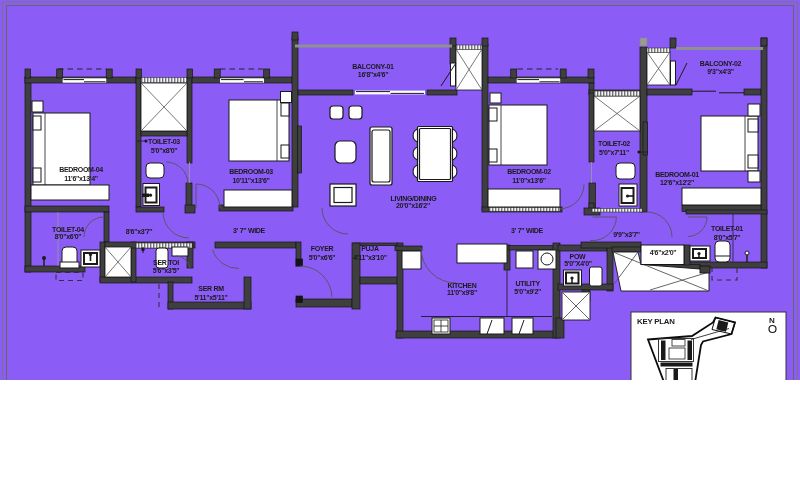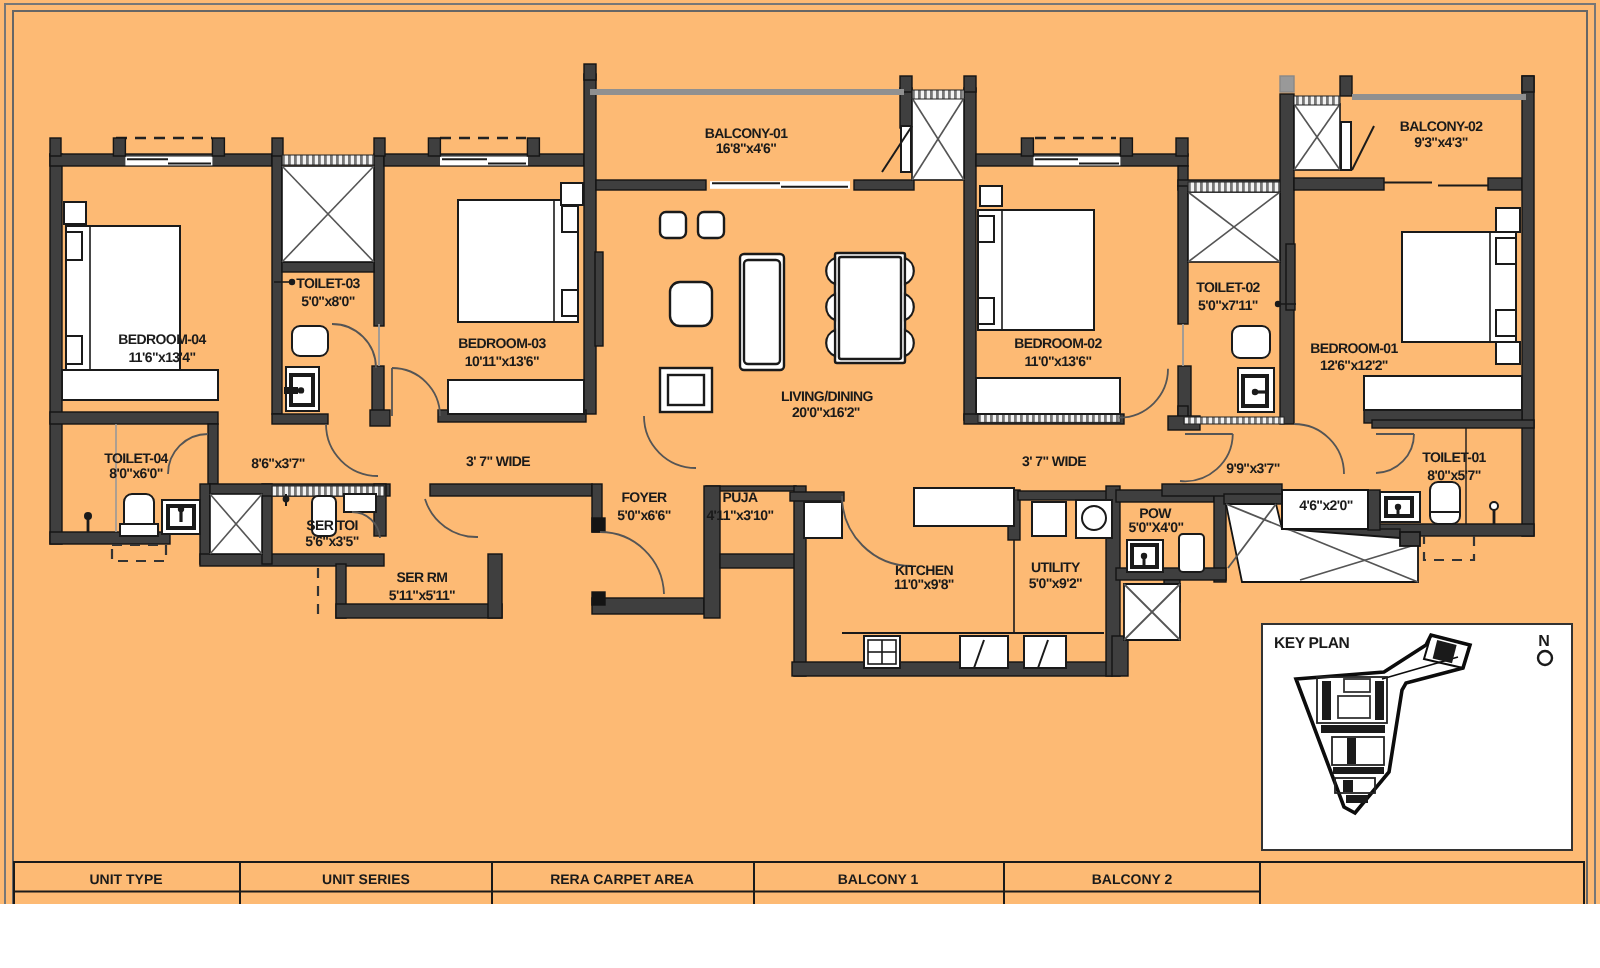--- a/index.html
+++ b/index.html
@@ -1,16 +1,16 @@
 <!DOCTYPE html>
 <html><head>
 <meta charset="utf-8">
 <style>
   html,body{margin:0;padding:0;background:#fff;}
-  #page{position:relative;width:800px;height:452px;background:#fdba74;font-family:"Liberation Sans",sans-serif;}
+  #page{position:relative;width:800px;height:380px;background:#8b5cf6;font-family:"Liberation Sans",sans-serif;}
   svg{position:absolute;top:0;left:0;}
   text{font-family:"Liberation Sans",sans-serif;fill:#1a1a1a;}
 </style>
 </head>
 <body>
 <div id="page">
 <svg width="800" height="484" viewBox="0 0 800 484">
 <defs>
   <pattern id="hatch" width="3" height="5" patternUnits="userSpaceOnUse">
     <rect width="3" height="5" fill="#f2f2f2"></rect>

